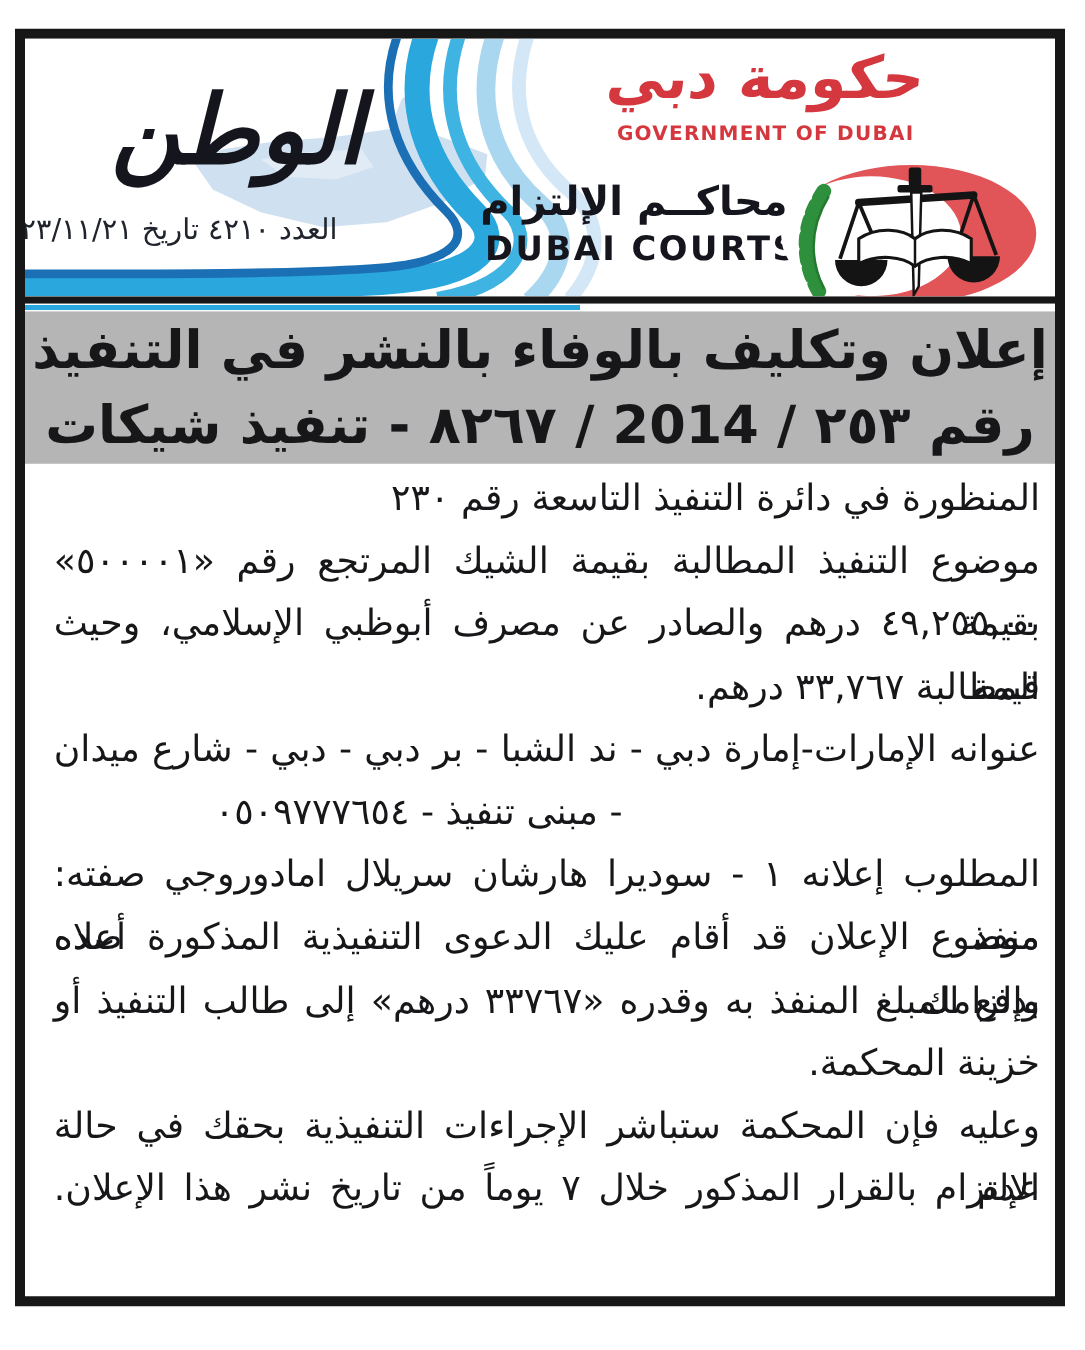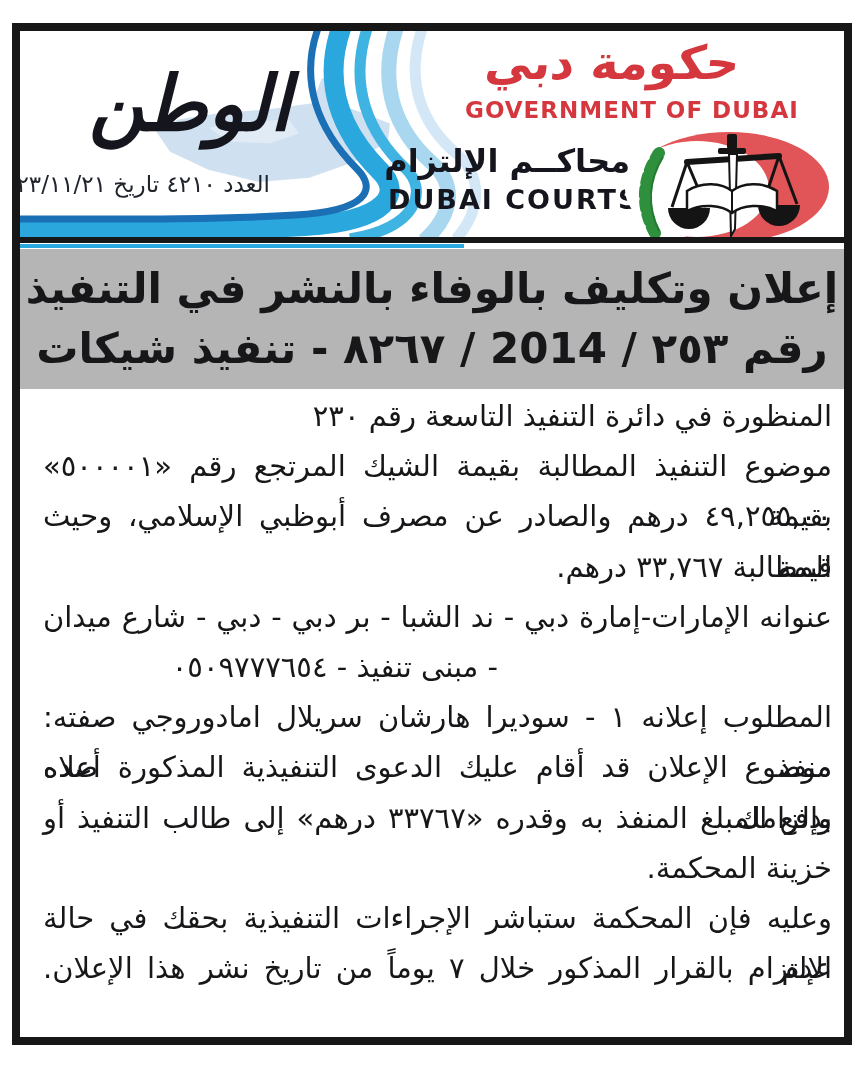--- a/index.html
+++ b/index.html
@@ -22,32 +22,32 @@
   }
   .np-issue{
     position:absolute;left:0px;top:140px;width:250px;z-index:3;
     font-size:23px;text-align:center;color:#20242c;direction:rtl;white-space:nowrap;
   }
   .gov{position:absolute;left:445px;top:0;width:295px;text-align:center;z-index:3;}
   .gov-callig{
     font-size:47px;font-weight:bold;color:#d4383e;direction:rtl;
     line-height:64px;transform:skewX(-6deg);letter-spacing:1px;
   }
-  .gov-en{font-size:23px;font-weight:bold;color:#d4383e;letter-spacing:1px;margin-top:2px;white-space:nowrap;}
+  .gov-en{font-size:16px;font-weight:bold;color:#d4383e;letter-spacing:1px;margin-top:2px;white-space:nowrap;}
   .courts{position:absolute;left:368px;top:110px;width:242px;text-align:center;z-index:3;}
   .courts-ar{font-size:32px;font-weight:bold;direction:rtl;color:#15151d;line-height:40px;white-space:nowrap;}
   .courts-en{font-size:27px;font-weight:bold;letter-spacing:2px;color:#15151d;margin-top:3px;white-space:nowrap;}
   .emblem-svg{position:absolute;left:596px;top:100px;width:222px;height:113px;z-index:3;}
   
   .rule{width:824px;height:6px;background:#171717;}
   .gap{position:relative;width:824px;height:6px;background:#fff;}
   .gap-stripe{position:absolute;left:0;top:1px;width:444px;height:4px;background:#2aa7dc;}
   
   .tbar{
-    width:824px;height:140px;background:#b5b5b5;direction:rtl;
+    width:824px;height:122px;background:#b5b5b5;direction:rtl;
     display:flex;flex-direction:column;justify-content:center;
   }
   .tbar div{
     text-align:center;font-weight:bold;font-size:42px;line-height:60px;
     color:#17171a;letter-spacing:0px;
   }
   
   .doc{width:824px;height:656px;direction:rtl;padding:2px 12px 0 23px;box-sizing:border-box;}
   .ln{font-size:29px;line-height:50.2px;height:50.2px;color:#17171a;white-space:nowrap;}
   .ln.j{text-align:justify;text-align-last:justify;white-space:normal;}

